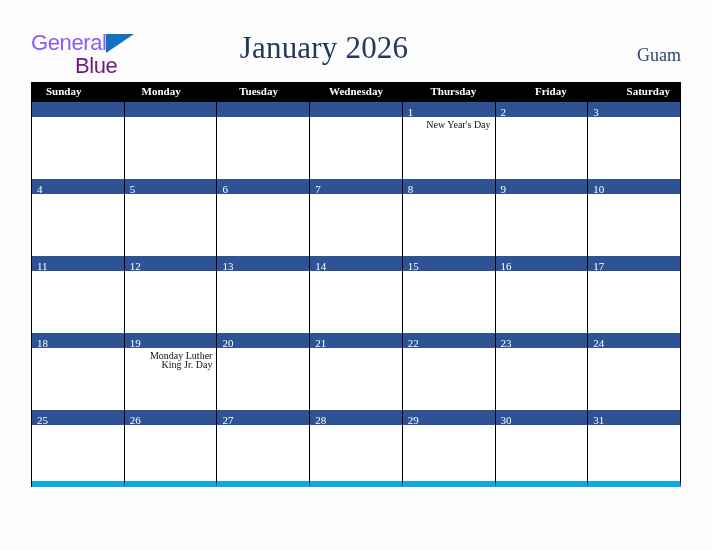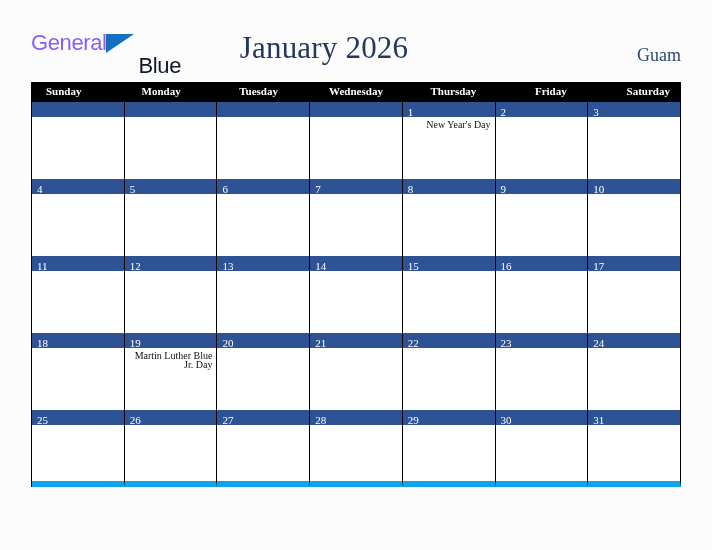--- a/index.html
+++ b/index.html
@@ -53,26 +53,25 @@
     height: 0;
     margin-left: 0px;
     margin-top: 3px;
     border-left: 28px solid #1271bf;
     border-bottom: 19px solid transparent;
   }
   .logo-blue {
     font-family: "Liberation Sans", "DejaVu Sans", sans-serif;
     font-size: 22px;
     letter-spacing: -0.4px;
-    color: #0f172a;
+    color: #701a75;
     line-height: 23px;
     margin-left: 44px;
     display: block;
     margin-top: -1px;
-    text-align: right;
   }
 
   .cal-title {
     position: absolute;
     left: 0;
     top: 30px;
     width: 648px;
     text-align: center;
     font-size: 31px;
     color: #24385f;
@@ -263,21 +262,21 @@
             <div class="daybar"><span class="daynum">17</span></div>
           </div>
         </div>
         <div class="week-row">
           <div class="cell">
             <div class="daybar"><span class="daynum">18</span></div>
           </div>
           <div class="cell">
             <div class="daybar"><span class="daynum">19</span></div>
             <div class="events">
-              <div class="event">Martin Luther Blue Jr. Day</div>
+              <div class="event">Monday Luther King Jr. Day</div>
             </div>
           </div>
           <div class="cell">
             <div class="daybar"><span class="daynum">20</span></div>
           </div>
           <div class="cell">
             <div class="daybar"><span class="daynum">21</span></div>
           </div>
           <div class="cell">
             <div class="daybar"><span class="daynum">22</span></div>

